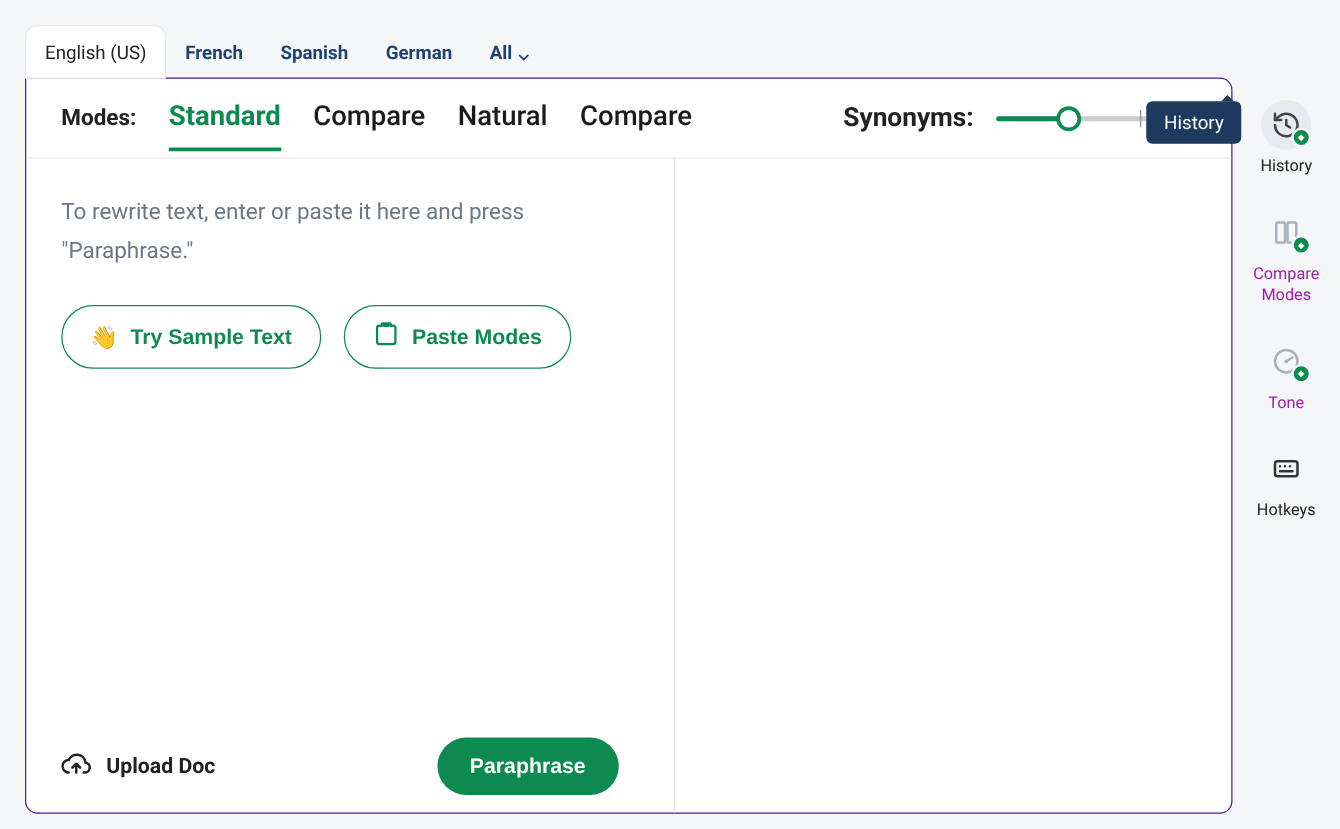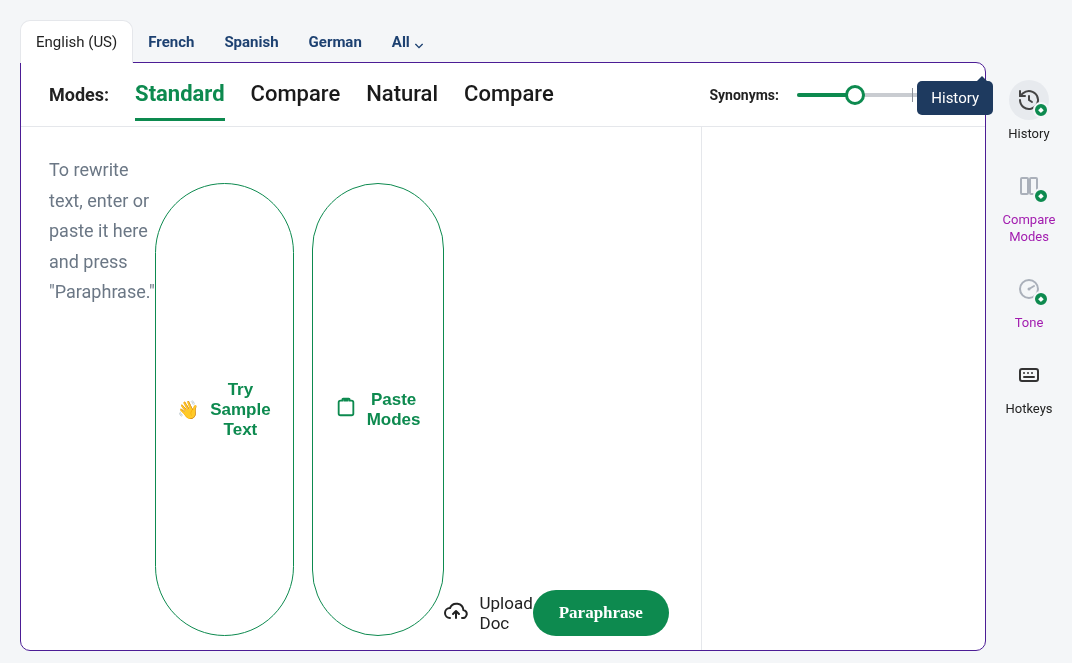--- a/index.html
+++ b/index.html
@@ -102,21 +102,21 @@
     align-items: center;
     gap: 6px;
   }
   .syn-section {
     margin-left: auto;
     display: flex;
     align-items: center;
     gap: 18px;
   }
   .syn-label {
-    font-size: 14px;
+    font-size: 21px;
     font-weight: 700;
     color: #222;
   }
   .slider {
     position: relative;
     width: 160px;
     height: 24px;
     display: flex;
     align-items: center;
   }
@@ -190,22 +190,23 @@
     border-bottom: 5px solid #1e3a5f;
   }
   
   .editor-split {
     flex: 1;
     display: flex;
   }
   .editor-left {
     flex: 1;
     border-right: 1px solid #e5e7eb;
-    padding: 28px 32px 14px 28px;
-    display: flex;
+    padding: 28px 44px 14px 28px;
+    display: flex;
+    flex-direction: column;
   }
   .editor-right {
     flex: 1;
   }
   .placeholder-text {
     color: #6b7785;
     font-size: 18px;
     line-height: 1.7;
   }
   .action-row {
@@ -233,34 +234,33 @@
     margin-top: auto;
     display: flex;
     align-items: center;
     justify-content: space-between;
   }
   .upload-doc {
     display: flex;
     align-items: center;
     gap: 12px;
     font-size: 17px;
-    font-weight: 400;
+    font-weight: 700;
     color: #222;
     cursor: pointer;
   }
   .paraphrase-btn {
     background: #0d8a4f;
     color: #fff;
     border: none;
     padding: 13px 26px;
     border-radius: 999px;
     font-size: 17px;
     font-weight: 700;
     cursor: pointer;
-    font-family: Liberation Serif, serif;
   }
   
   .right-sidebar {
     width: 86px;
     display: flex;
     flex-direction: column;
     gap: 24px;
     padding-top: 80px;
     align-items: center;
   }

